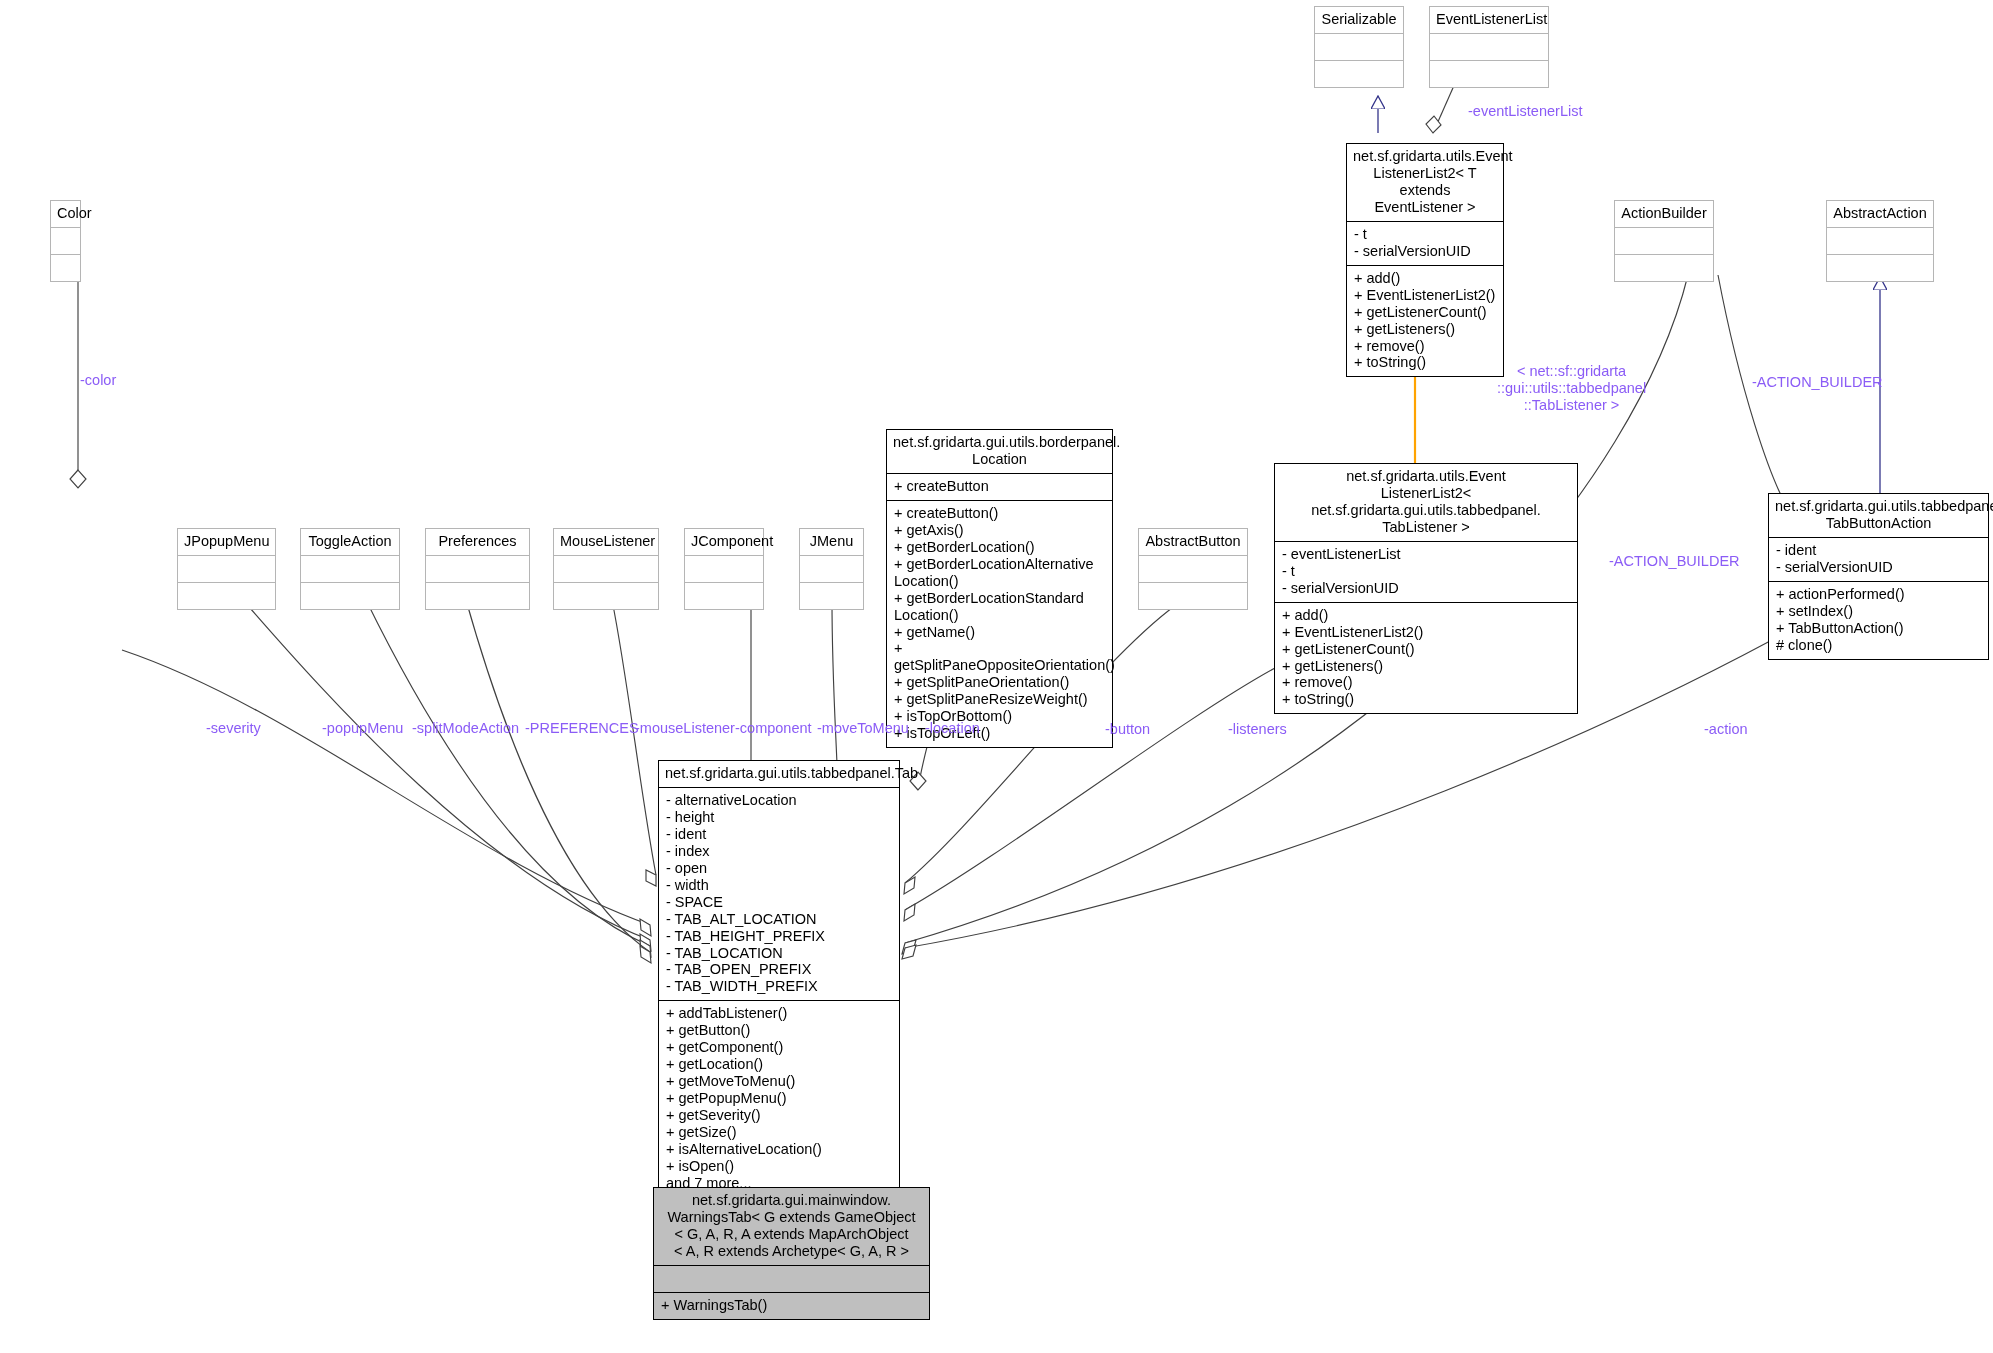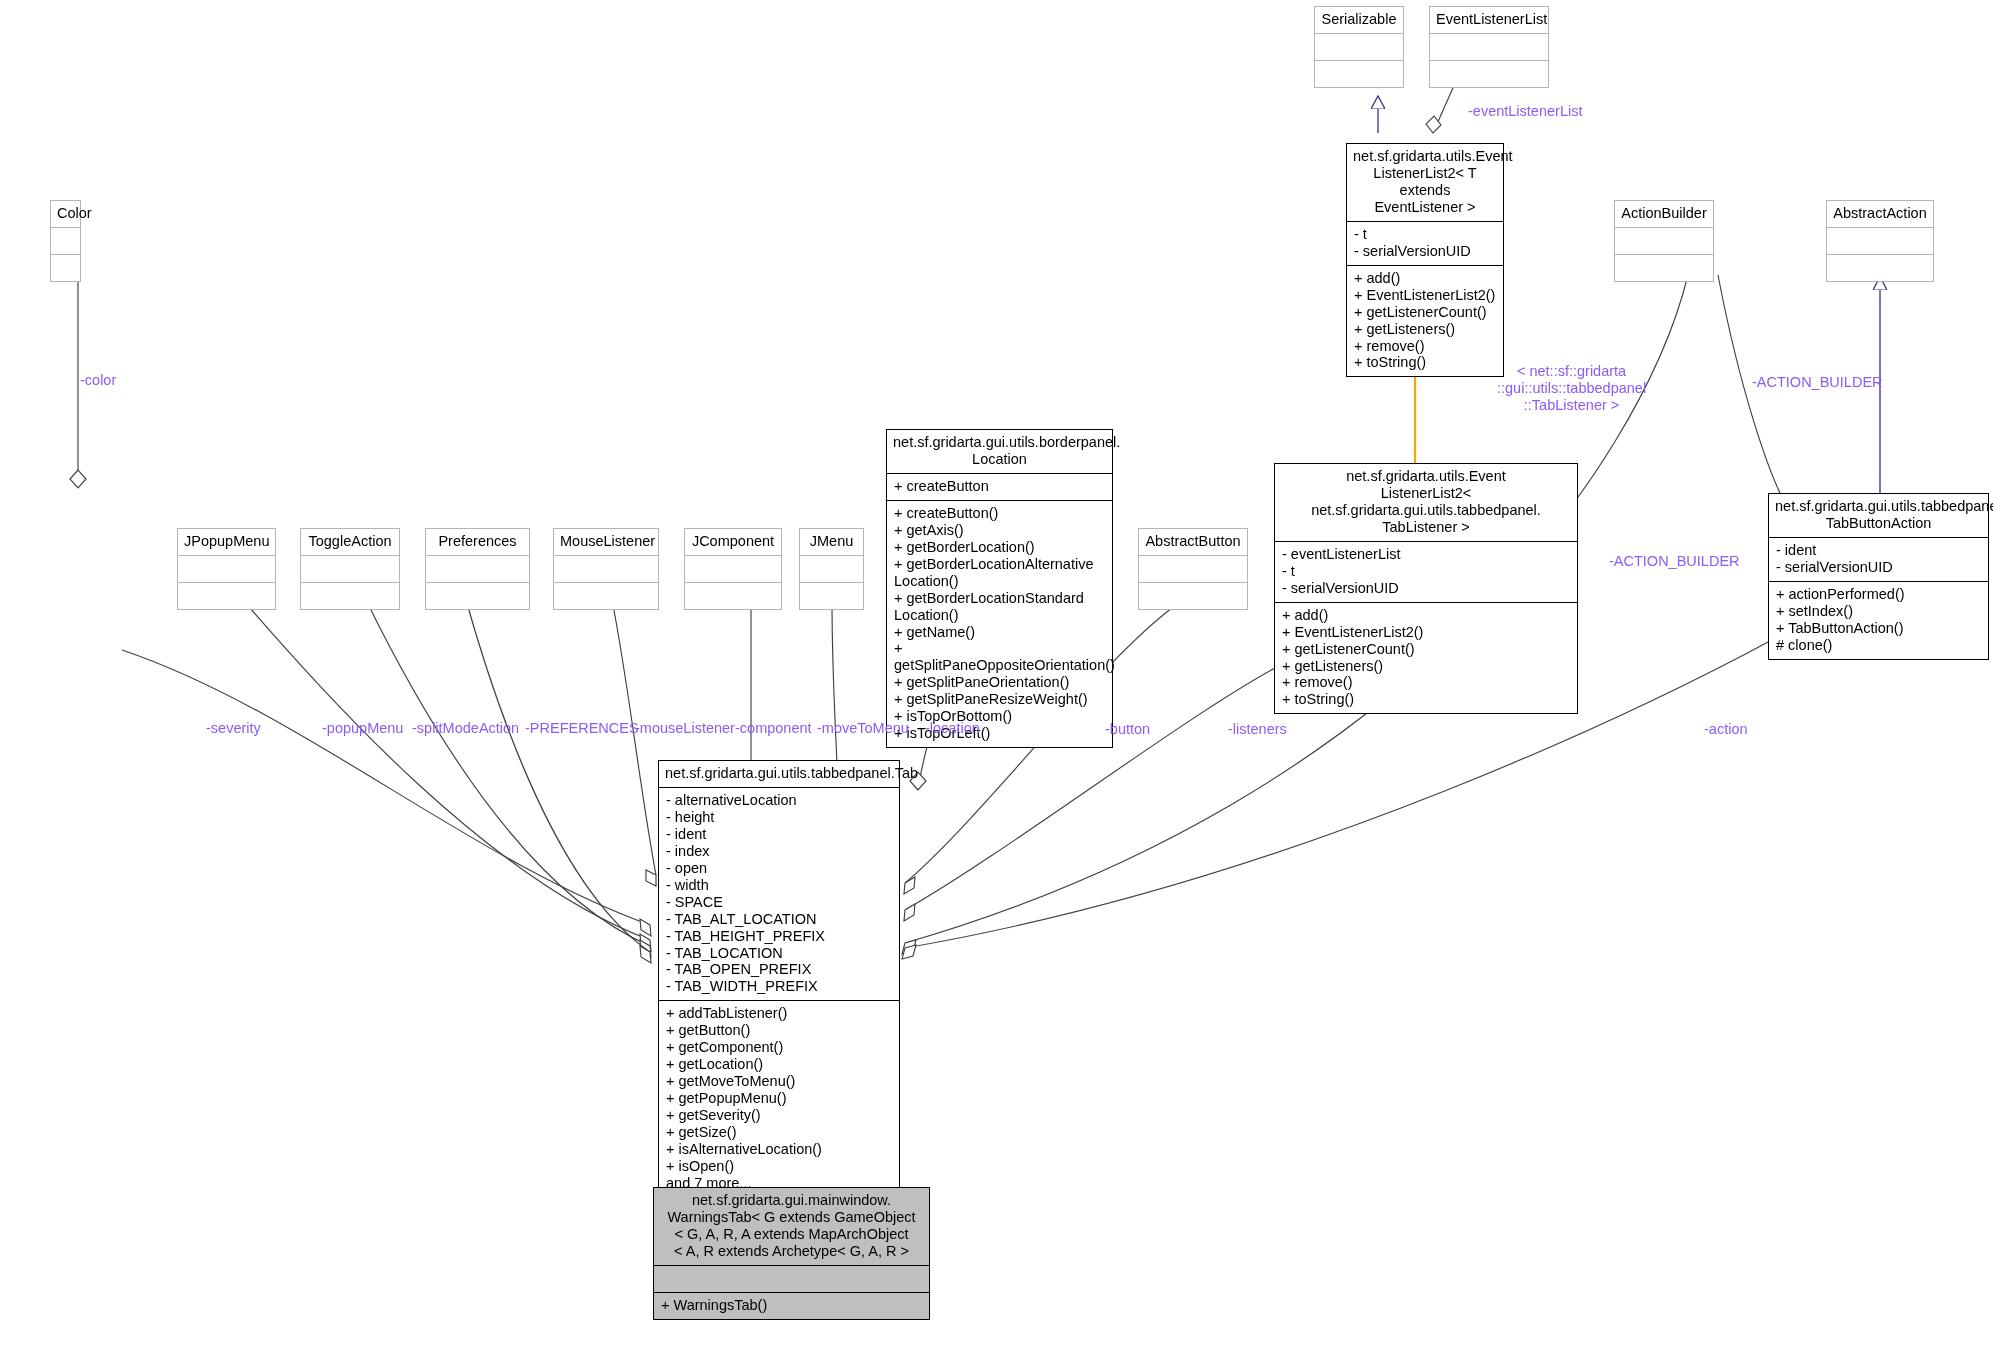--- a/index.html
+++ b/index.html
@@ -206,21 +206,21 @@
     <div class="sep empty"></div>
     <div class="sep empty"></div>
   </div>
 
   <div class="uml extern" style="left:553px;top:528px;width:106px;">
     <div class="title">MouseListener</div>
     <div class="sep empty"></div>
     <div class="sep empty"></div>
   </div>
 
-  <div class="uml extern" style="left:684px;top:528px;width:98px;">
+  <div class="uml extern" style="left:684px;top:528px;width:80px;">
     <div class="title">JComponent</div>
     <div class="sep empty"></div>
     <div class="sep empty"></div>
   </div>
 
   <div class="uml extern" style="left:799px;top:528px;width:65px;">
     <div class="title">JMenu</div>
     <div class="sep empty"></div>
     <div class="sep empty"></div>
   </div>

